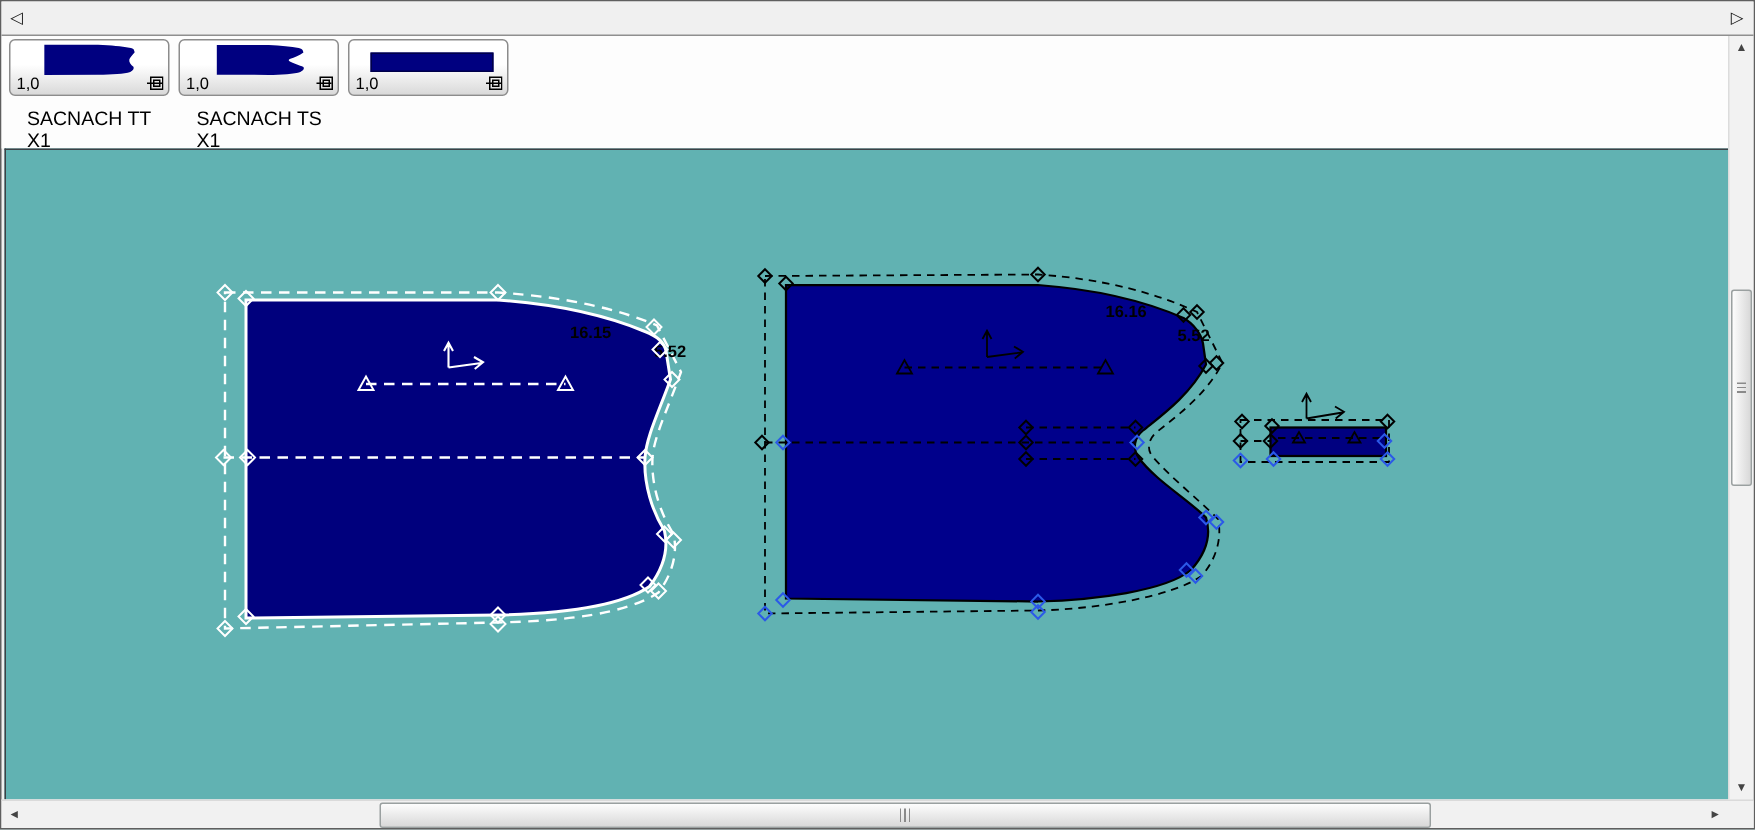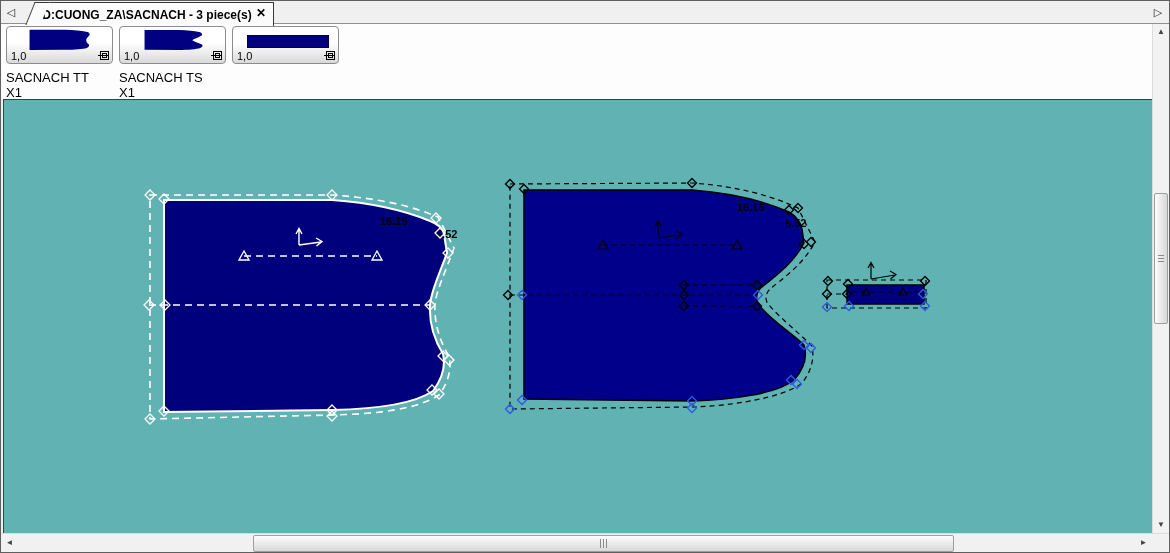--- a/index.html
+++ b/index.html
@@ -29,21 +29,21 @@
 
   
   .thumbs{height:75px;background:#fdfdfd;display:flex;padding-left:5px;box-sizing:border-box;padding-top:2px;}
   .thumb-group{width:107px;margin-right:6px;}
   .thumb-btn{position:relative;box-sizing:border-box;width:107px;height:38px;border:1px solid #8c8c8c;
              border-radius:4px;background:linear-gradient(#ffffff 45%,#d9d9d9);padding:0;cursor:default;}
   .thumb-sil{position:absolute;left:20px;top:2px;}
   .thumb-bar{position:absolute;left:14px;top:8px;width:80px;height:11px;background:#000080;border:1px solid #00004a;}
   .thumb-scale{position:absolute;left:4px;bottom:1px;font-size:11px;color:#000;text-align:right;}
   .plot-icon{position:absolute;right:3px;bottom:2px;line-height:0;}
-  .thumb-label{font-size:13px;line-height:15px;color:#000;margin-top:3px;white-space:nowrap;}
+  .thumb-label{font-size:13px;line-height:15px;color:#000;margin-top:3px;white-space:nowrap;margin-left:12px;}
 
   
   .canvas{position:relative;height:433px;margin-left:2px;background:#61b2b2;
           border-top:1px solid #3c4146;border-left:1px solid #3c4146;}
   .canvas svg{display:block;width:100%;height:100%;}
   .dashW{stroke:#ffffff;stroke-width:1.6;stroke-dasharray:7 5;fill:none;}
   .dashB{stroke:#000000;stroke-width:1.2;stroke-dasharray:5 4;fill:none;}
   .pieceTT{fill:#00007d;stroke:#ffffff;stroke-width:2;}
   .pieceTS{fill:#00008b;stroke:#000000;stroke-width:1.5;}
   .pieceTR{fill:#000080;stroke:#000000;stroke-width:1.5;}
@@ -71,24 +71,20 @@
           background:repeating-linear-gradient(to right,#8a8a8a 0 1px,transparent 1px 3px);}
   .corner{width:17px;height:18px;background:#f1f1f1;}
 </style>
 </head>
 <body>
 
 <div class="window">
 
   <div class="tabbar">
     <span class="tab-nav left">◁</span>
-    <div class="tab">
-      <span class="tab-title">D:CUONG_ZA\SACNACH - 3 piece(s)</span>
-      <span class="tab-close">✕</span>
-    </div>
     <span class="tab-nav right">▷</span>
   </div>
 
   <div class="content">
     <div class="main">
 
       <div class="thumbs">
 
         <div class="thumb-group">
           <button class="thumb-btn">

